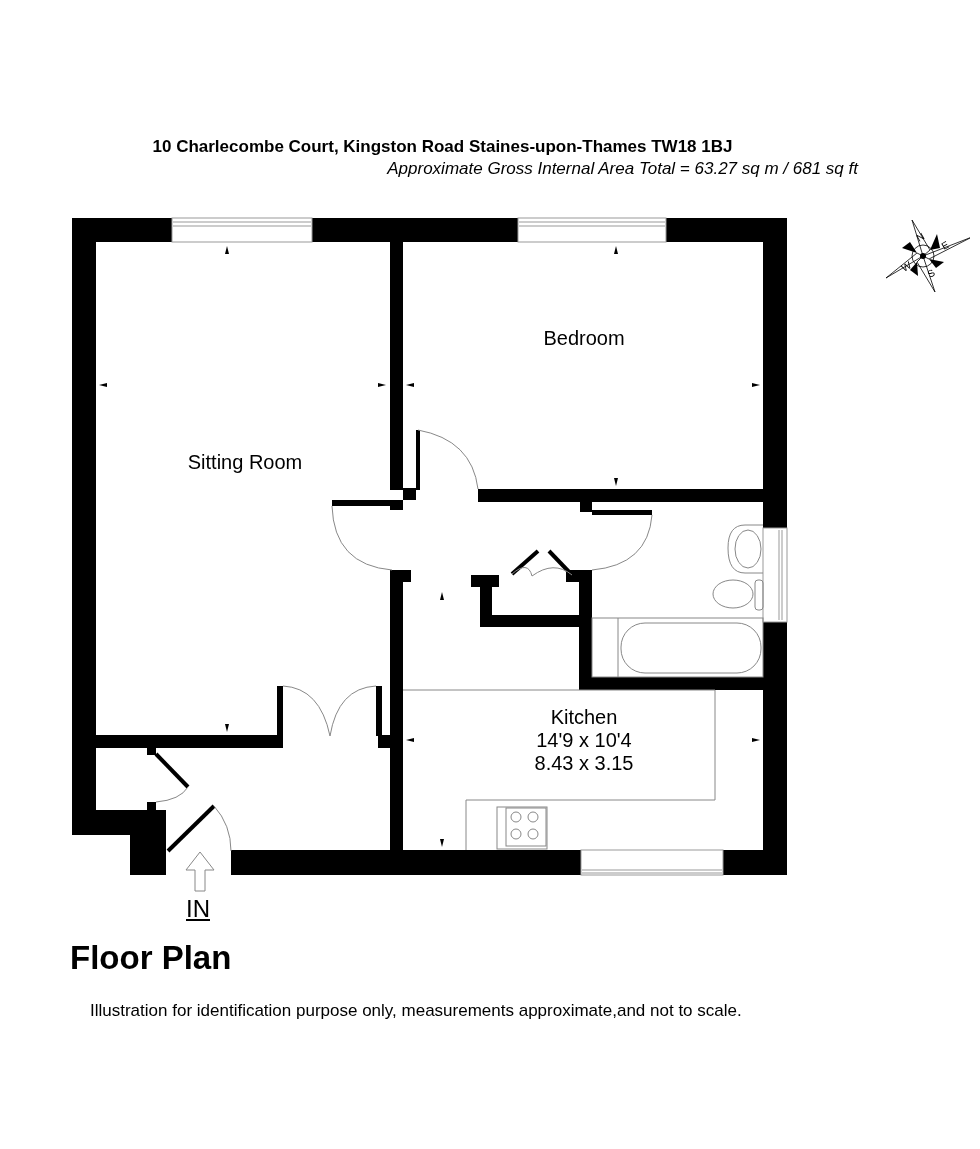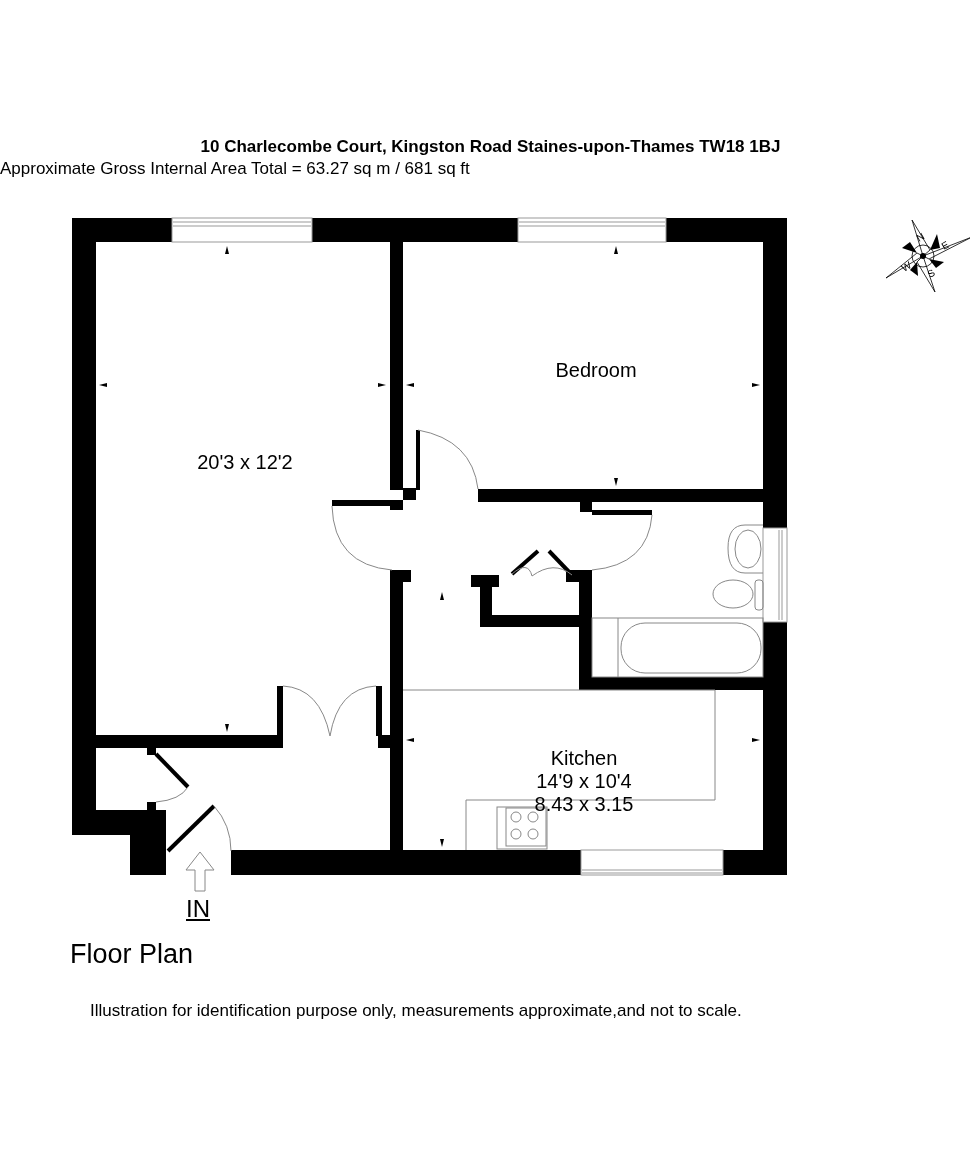--- a/index.html
+++ b/index.html
@@ -1,22 +1,22 @@
 <!DOCTYPE html>
 <html><head>
 <meta charset="utf-8">
 <style>
   html, body { margin:0; padding:0; background:#ffffff; }
   body { width:980px; height:1149px; position:relative; overflow:hidden; font-family:"Liberation Sans", sans-serif; color:#000; }
-  .hdr1 { position:absolute; left:0; width:885px; top:137px; text-align:center; font-weight:bold; font-size:17px;margin-left:48px; }
-  .hdr2 { position:absolute; left:0; width:858px; top:159px; text-align:left; font-size:17px; }
+  .hdr1 { position:absolute; left:0; width:885px; top:137px; text-align:center; font-weight:bold; font-size:17px; }
+  .hdr2 { position:absolute; left:0; width:858px; top:159px; text-align:right; font-size:17px;font-style:italic; }
   .plan { position:absolute; left:0; top:0; }
   .room-label { position:absolute; text-align:center; font-size:20px; line-height:23px; width:200px; }
   .in-label { position:absolute; left:186px; top:895px; font-size:24px;text-decoration:underline; }
-  .fp-title { position:absolute; left:70px; top:939px; font-weight:normal; font-size:27px; }
+  .fp-title { position:absolute; left:70px; top:939px; font-weight:bold; font-size:33px; }
   .disclaimer { position:absolute; left:90px; top:1001px; font-size:17px; }
   .compass { position:absolute; left:880px; top:212px; }
 </style>
 </head>
 <body>
 
 <div class="hdr1">10 Charlecombe Court, Kingston Road Staines-upon-Thames TW18 1BJ</div>
 <div class="hdr2">Approximate Gross Internal Area Total = 63.27 sq m / 681 sq ft</div>
 
 <svg class="compass" width="90" height="80" viewBox="0 0 90 80">
@@ -151,26 +151,26 @@
     <polygon points="227,732 229,724 225,724"></polygon>
     <polygon points="406,740 414,738 414,742"></polygon>
     <polygon points="760,740 752,738 752,742"></polygon>
     <polygon points="442,847 444,839 440,839"></polygon>
   </g>
 
   <path d="M195,891 L195,870 L186,870 L200,852 L214,870 L205,870 L205,891 Z" fill="#fff" stroke="#888" stroke-width="1"></path>
 </svg>
 
 <div class="room-label" style="left:145px; top:451px;">
-  <div>20'3 x 12'2</div>
+  <div>Sitting Room</div>
 </div>
-<div class="room-label" style="left:496px; top:327px;margin-top:32px;">
+<div class="room-label" style="left:484px; top:327px;">
   <div>Bedroom</div>
 </div>
-<div class="room-label" style="left:484px; top:706px;margin-top:41px;">
+<div class="room-label" style="left:484px; top:706px;">
   <div>Kitchen</div>
   <div>14'9 x 10'4</div>
   <div>8.43 x 3.15</div>
 </div>
 
 <div class="in-label">IN</div>
 <div class="fp-title">Floor Plan</div>
 <div class="disclaimer">Illustration for identification purpose only, measurements approximate,and not to scale.</div>
 
 </body></html>

